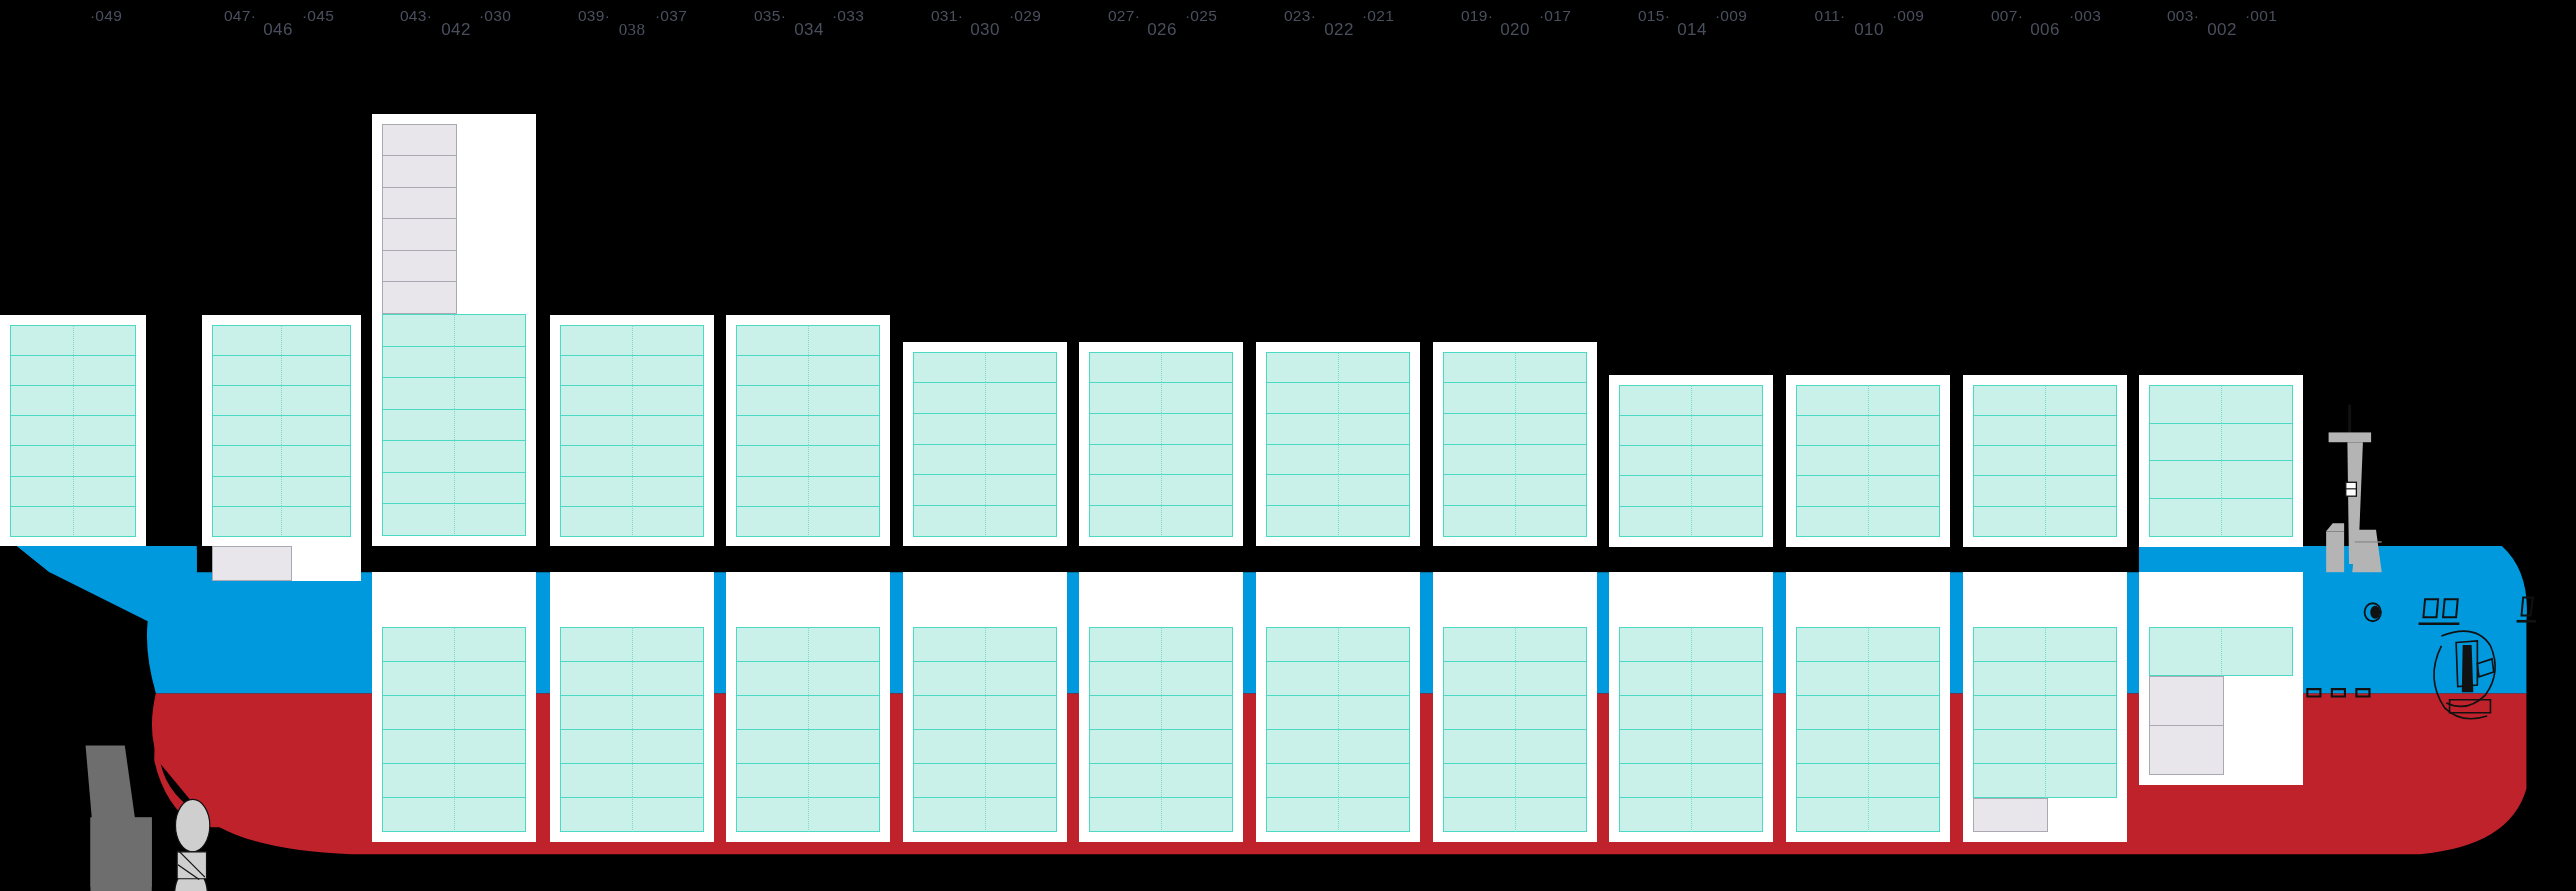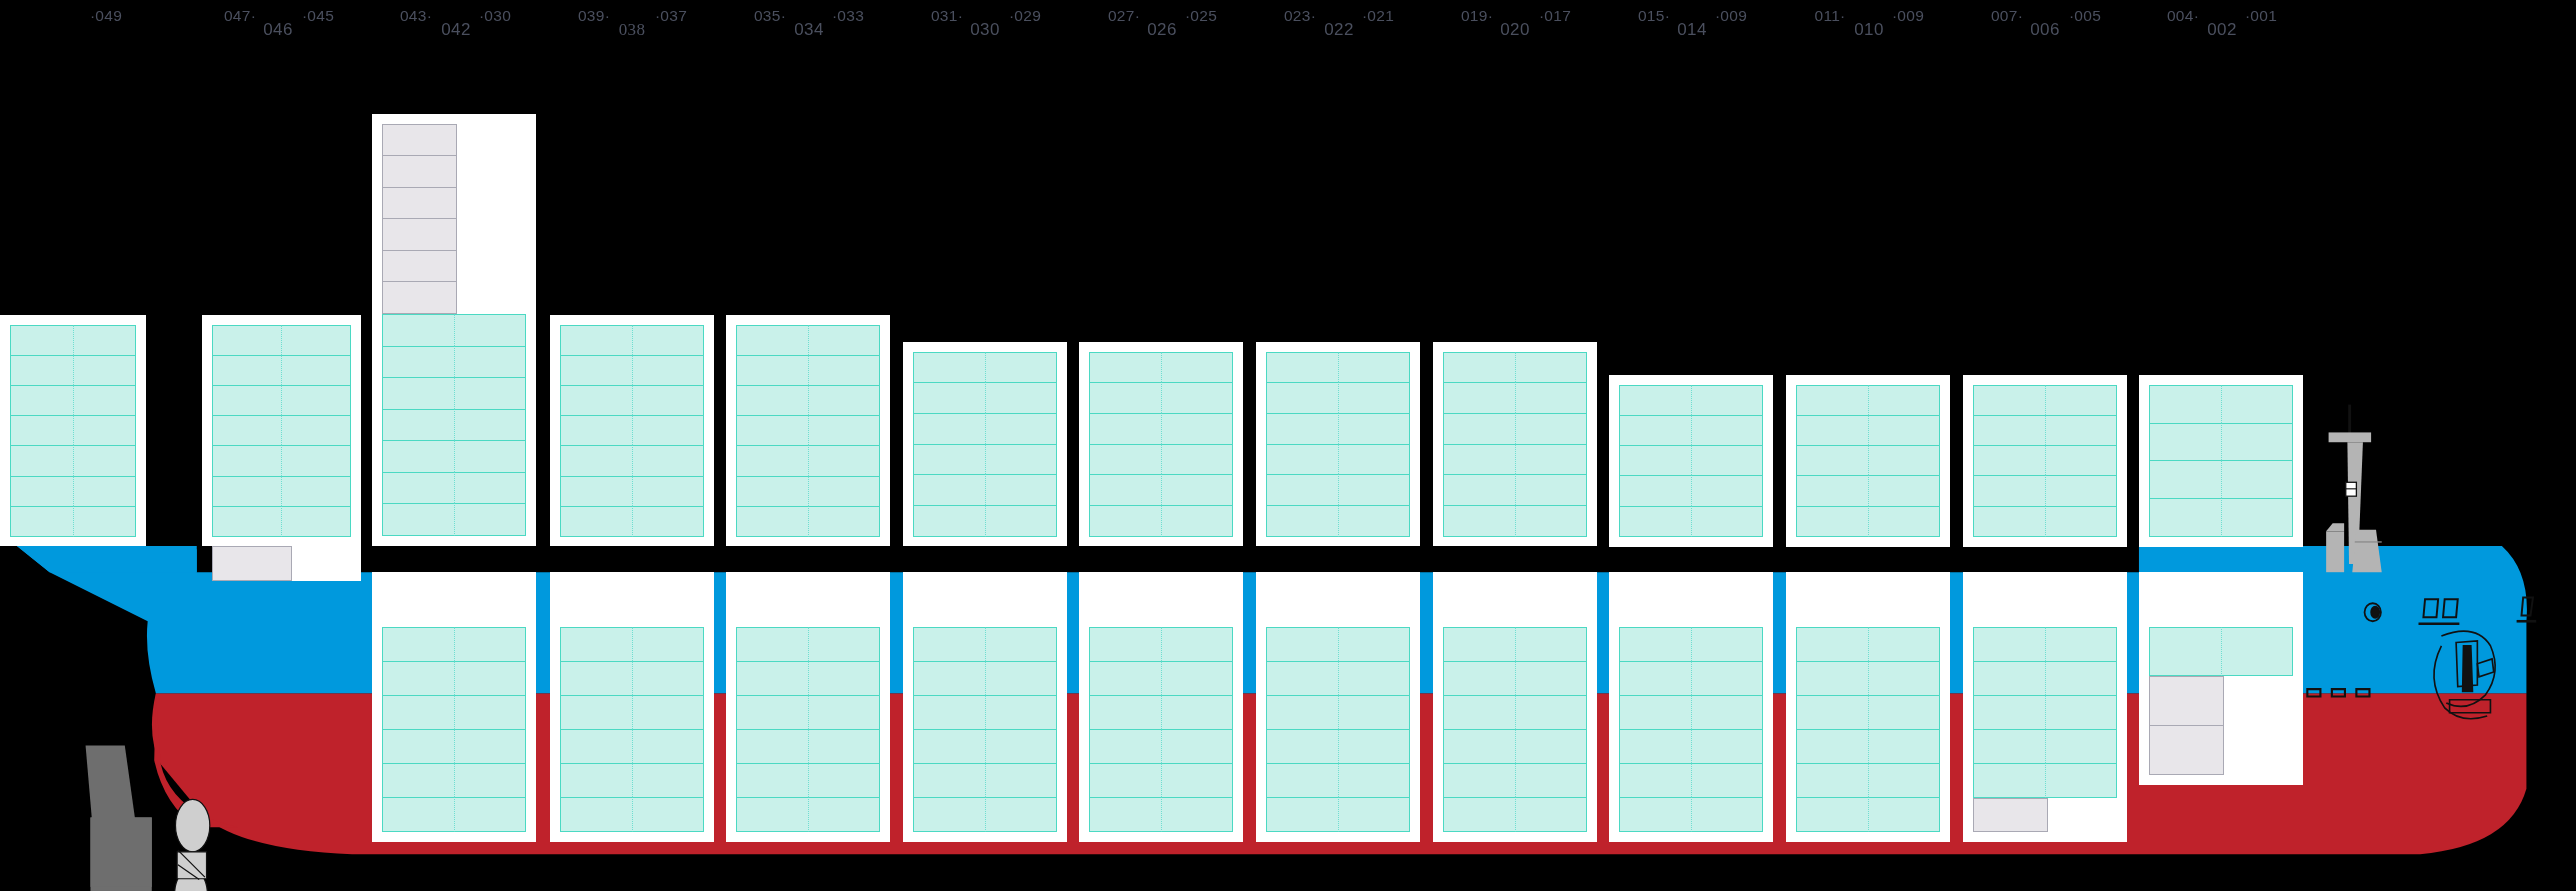--- a/index.html
+++ b/index.html
@@ -133,22 +133,22 @@
       <div class="bay-label even" style="left: 1515px;">020</div>
       <div class="bay-label odd" style="left: 1555px;">·017</div>
       <div class="bay-label odd" style="left: 1654px;">015·</div>
       <div class="bay-label even" style="left: 1692px;">014</div>
       <div class="bay-label odd" style="left: 1731px;">·009</div>
       <div class="bay-label odd" style="left: 1830px;">011·</div>
       <div class="bay-label even" style="left: 1869px;">010</div>
       <div class="bay-label odd" style="left: 1908px;">·009</div>
       <div class="bay-label odd" style="left: 2007px;">007·</div>
       <div class="bay-label even" style="left: 2045px;">006</div>
-      <div class="bay-label odd" style="left: 2085px;">·005</div>
-      <div class="bay-label odd" style="left: 2183px;">004·</div>
+      <div class="bay-label odd" style="left: 2085px;">·003</div>
+      <div class="bay-label odd" style="left: 2183px;">003·</div>
       <div class="bay-label even" style="left: 2222px;">002</div>
       <div class="bay-label odd" style="left: 2261px;">·001</div>
     </div>
 
   <svg id="hull-layer" width="2576" height="891" viewBox="0 0 3150 1090">
 
     <path id="hull-red" d="M 190 848
          L 3090 848
          L 3090 965
          Q 3070 1035 2960 1045

